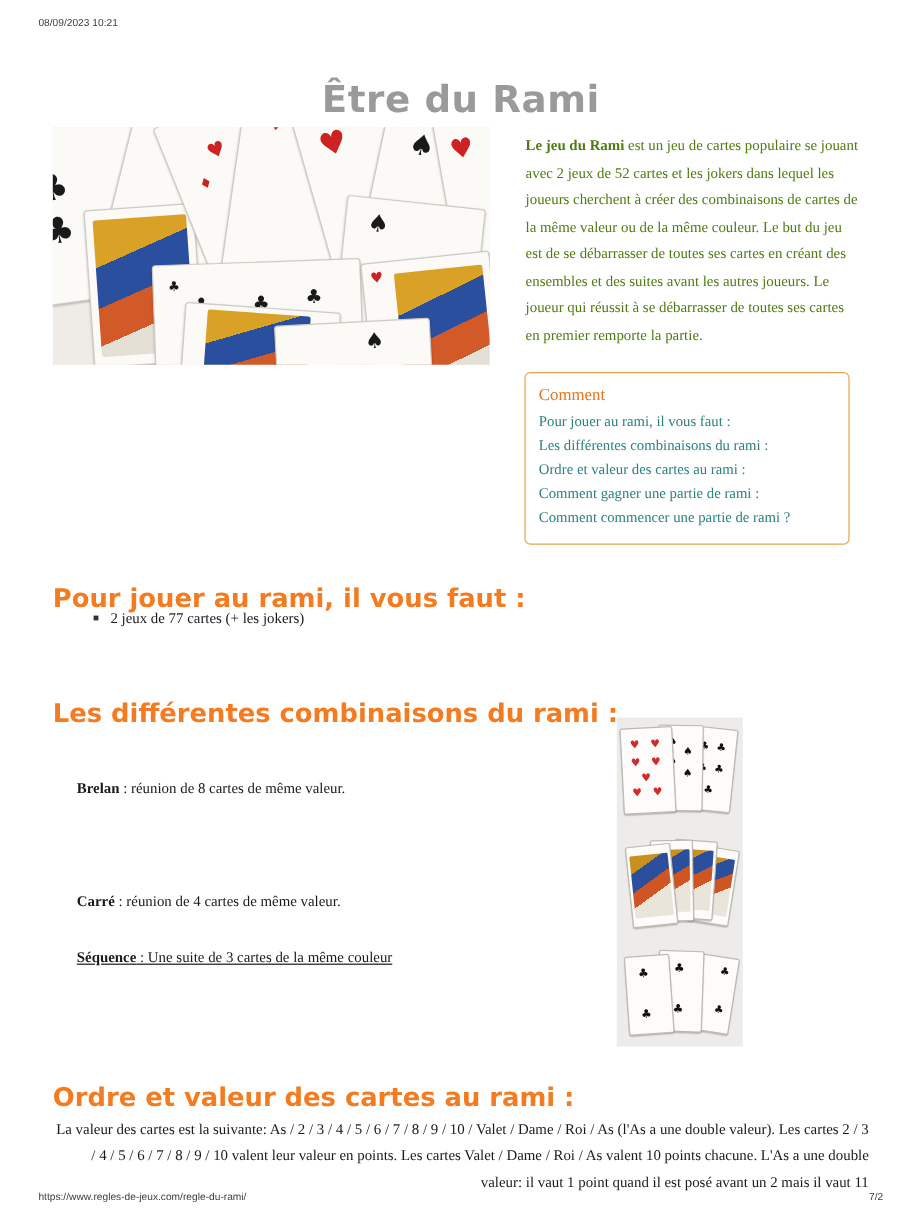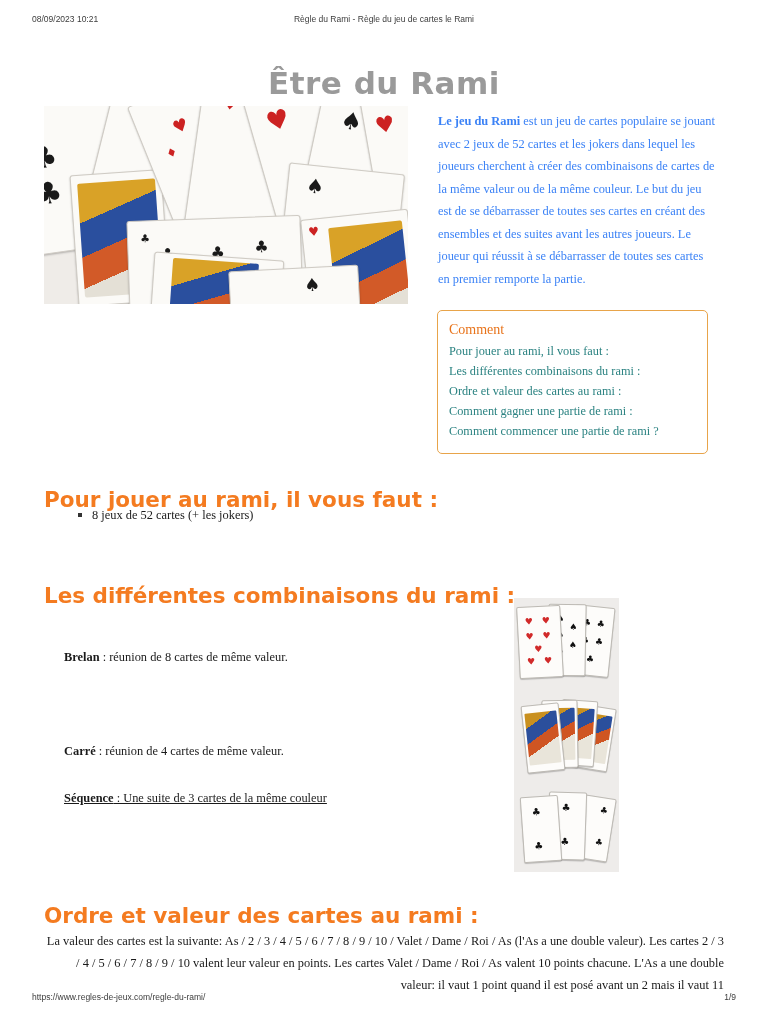--- a/index.html
+++ b/index.html
@@ -112,21 +112,21 @@
 
   
   .intro {
     position: absolute;
     left: 438px;
     top: 98px;
     width: 278px;
     font-size: 12.4px;
     line-height: 22.5px;
     text-align: left;
-    color: #3b82f6;
+    color: #4d7c0f;
   }
   .intro b { font-weight: bold; }
 
   
   .sommaire {
     position: absolute;
     left: 437px;
     top: 310px;
     width: 271px;
     height: 144px;
@@ -245,21 +245,20 @@
     font-size: 12.4px;
     line-height: 22px;
     text-align: right;
   }
 </style>
 </head>
 <body>
 
 <div class="print-head">
   <span class="ph-date">08/09/2023 10:21</span>
-  <span class="ph-title">Règle du Rami - Règle du jeu de cartes le Rami</span>
 </div>
 
 <h1 class="page-title">Être du Rami</h1>
 
 <div class="hero-photo">
 
   <div class="card" style="left:-18px;top:-8px;width:120px;height:150px;transform:rotate(-8deg);">
     <span class="pip blk" style="left:6px;top:38px;font-size:30px;">♣</span>
     <span class="pip blk" style="left:6px;top:74px;font-size:30px;">♣</span>
   </div>
@@ -312,21 +311,21 @@
   <div class="sommaire-title">Comment</div>
   <a class="sommaire-link">Pour jouer au rami, il vous faut :</a>
   <a class="sommaire-link">Les différentes combinaisons du rami :</a>
   <a class="sommaire-link">Ordre et valeur des cartes au rami :</a>
   <a class="sommaire-link">Comment gagner une partie de rami :</a>
   <a class="sommaire-link">Comment commencer une partie de rami ?</a>
 </div>
 
 <h2 class="h2" id="h2-pour">Pour jouer au rami, il vous faut :</h2>
 <ul class="bullets">
-  <li>8 jeux de 52 cartes (+ les jokers)</li>
+  <li>2 jeux de 77 cartes (+ les jokers)</li>
 </ul>
 
 <h2 class="h2" id="h2-comb">Les différentes combinaisons du rami :</h2>
 
 <p class="combo" id="combo-brelan"><b>Brelan</b><span> : réunion de 8 cartes de même valeur.</span></p>
 <p class="combo" id="combo-carre"><b>Carré</b><span> : réunion de 4 cartes de même valeur.</span></p>
 <p class="combo" id="combo-seq"><b>Séquence</b><span> : Une suite de 3 cartes de la même couleur</span></p>
 
 <div class="combo-photo">
 
@@ -385,14 +384,14 @@
       <span class="s blk" style="left:10px;top:44px;font-size:10px;">♣</span>
     </div>
   </div>
 </div>
 
 <h2 class="h2" id="h2-ordre">Ordre et valeur des cartes au rami :</h2>
 <p class="ordre-para">La valeur des cartes est la suivante: As / 2 / 3 / 4 / 5 / 6 / 7 / 8 / 9 / 10 / Valet / Dame / Roi / As (l'As a une double valeur). Les cartes 2 / 3 / 4 / 5 / 6 / 7 / 8 / 9 / 10 valent leur valeur en points. Les cartes Valet / Dame / Roi / As valent 10 points chacune. L'As a une double valeur: il vaut 1 point quand il est posé avant un 2  mais il vaut 11</p>
 
 <div class="print-foot">
   <span class="pf-url">https://www.regles-de-jeux.com/regle-du-rami/</span>
-  <span class="pf-page">1/9</span>
+  <span class="pf-page">7/2</span>
 </div>
 
 </body></html>

